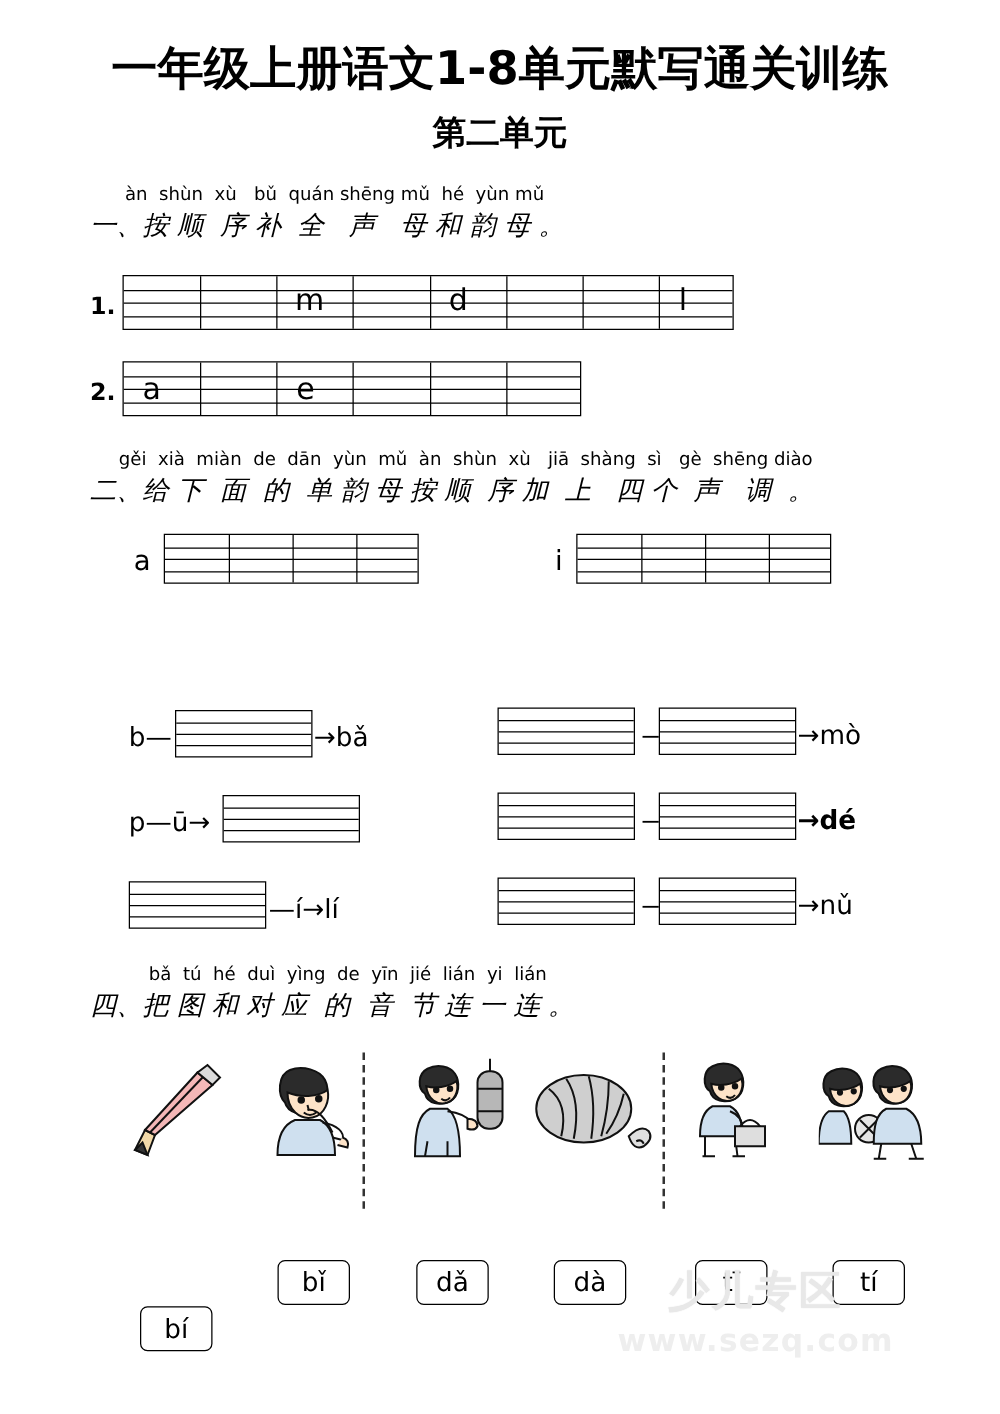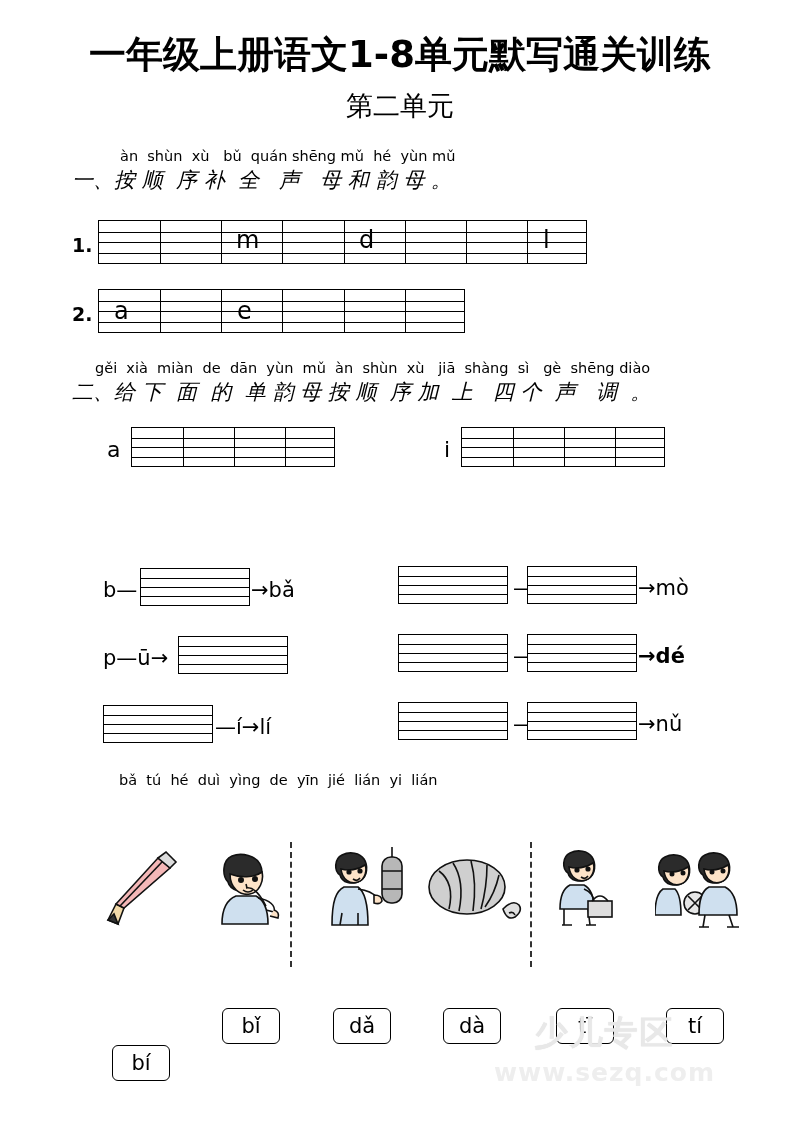--- a/index.html
+++ b/index.html
@@ -14,21 +14,21 @@
   .page{position:absolute;left:0;top:0;width:733px;height:1131px;}
 
   
   .title{
     position:absolute;left:0;top:30px;width:800px;text-align:center;
     font-size:37px;font-weight:bold;letter-spacing:0px;
     font-family:"DejaVu Sans", sans-serif;
   }
   .subtitle{
     position:absolute;left:0;top:88px;width:800px;text-align:center;
-    font-size:27px;font-weight:normal;
+    font-size:27px;font-weight:bold;
     font-family:"DejaVu Sans", sans-serif;
   }
 
   
   .sec{position:absolute;}
   .pinyin-line{
     font-family:"DejaVu Sans", sans-serif;
     font-size:14.5px;
     white-space:pre;
     letter-spacing:0px;
@@ -121,21 +121,21 @@
 </style>
 </head>
 <body>
 
 <div class="page">
 
   <div class="title">一年级上册语文1-8单元默写通关训练</div>
   <div class="subtitle">第二单元</div>
 
   <div class="sec" style="left:72px;top:148px;">
-    <div class="pinyin-line" style="margin-left:48px;">àn  shùn  xù   bǔ  quán shēng mǔ  hé  yùn mǔ</div>
+    <div class="pinyin-line" style="margin-left:28px;">àn  shùn  xù   bǔ  quán shēng mǔ  hé  yùn mǔ</div>
     <div class="cn-line">一、按 顺  序 补  全   声   母 和 韵 母 。</div>
   </div>
 
   <div class="numlab" style="left:72px;top:234px;">1.</div>
 
   <div class="grid" style="left:98px;top:220px;width:489px;height:44px;">
     <div class="h h1"></div>
     <div class="h h2"></div>
     <div class="h h3"></div>
     <div class="v" style="left:61.1px"></div>
@@ -247,20 +247,21 @@
   <div class="syl" style="left:513px;top:712px;">—</div>
   <div class="grid" style="left:527px;top:702px;width:110px;height:38px;">
     <div class="h h1"></div>
     <div class="h h2"></div>
     <div class="h h3"></div>
   </div>
   <div class="syl" style="left:638px;top:712px;">→nǔ</div>
 
   <div class="sec" style="left:72px;top:772px;">
     <div class="pinyin-line" style="margin-left:47px;">bǎ  tú  hé  duì  yìng  de  yīn  jié  lián  yi  lián</div>
+    <div class="cn-line">四、把 图 和 对 应  的  音  节 连 一 连 。</div>
   </div>
 
   <div class="vdash" style="left:290px;top:842px;height:125px;"></div>
   <div class="vdash" style="left:530px;top:842px;height:125px;"></div>
 
   <svg class="art" style="left:96px;top:848px;" width="90" height="80" viewBox="0 0 90 80">
     <g stroke="#111" stroke-width="1.6" fill="none">
       <path d="M12 72 L20 56 L24 58 L28 60 L22 76 Z" fill="#f2d9a8"></path>
       <path d="M12 72 L18 66 L22 76 Z" fill="#333"></path>
       <path d="M20 56 L62 10 L74 20 L28 60 Z" fill="#f4b7b7"></path>

